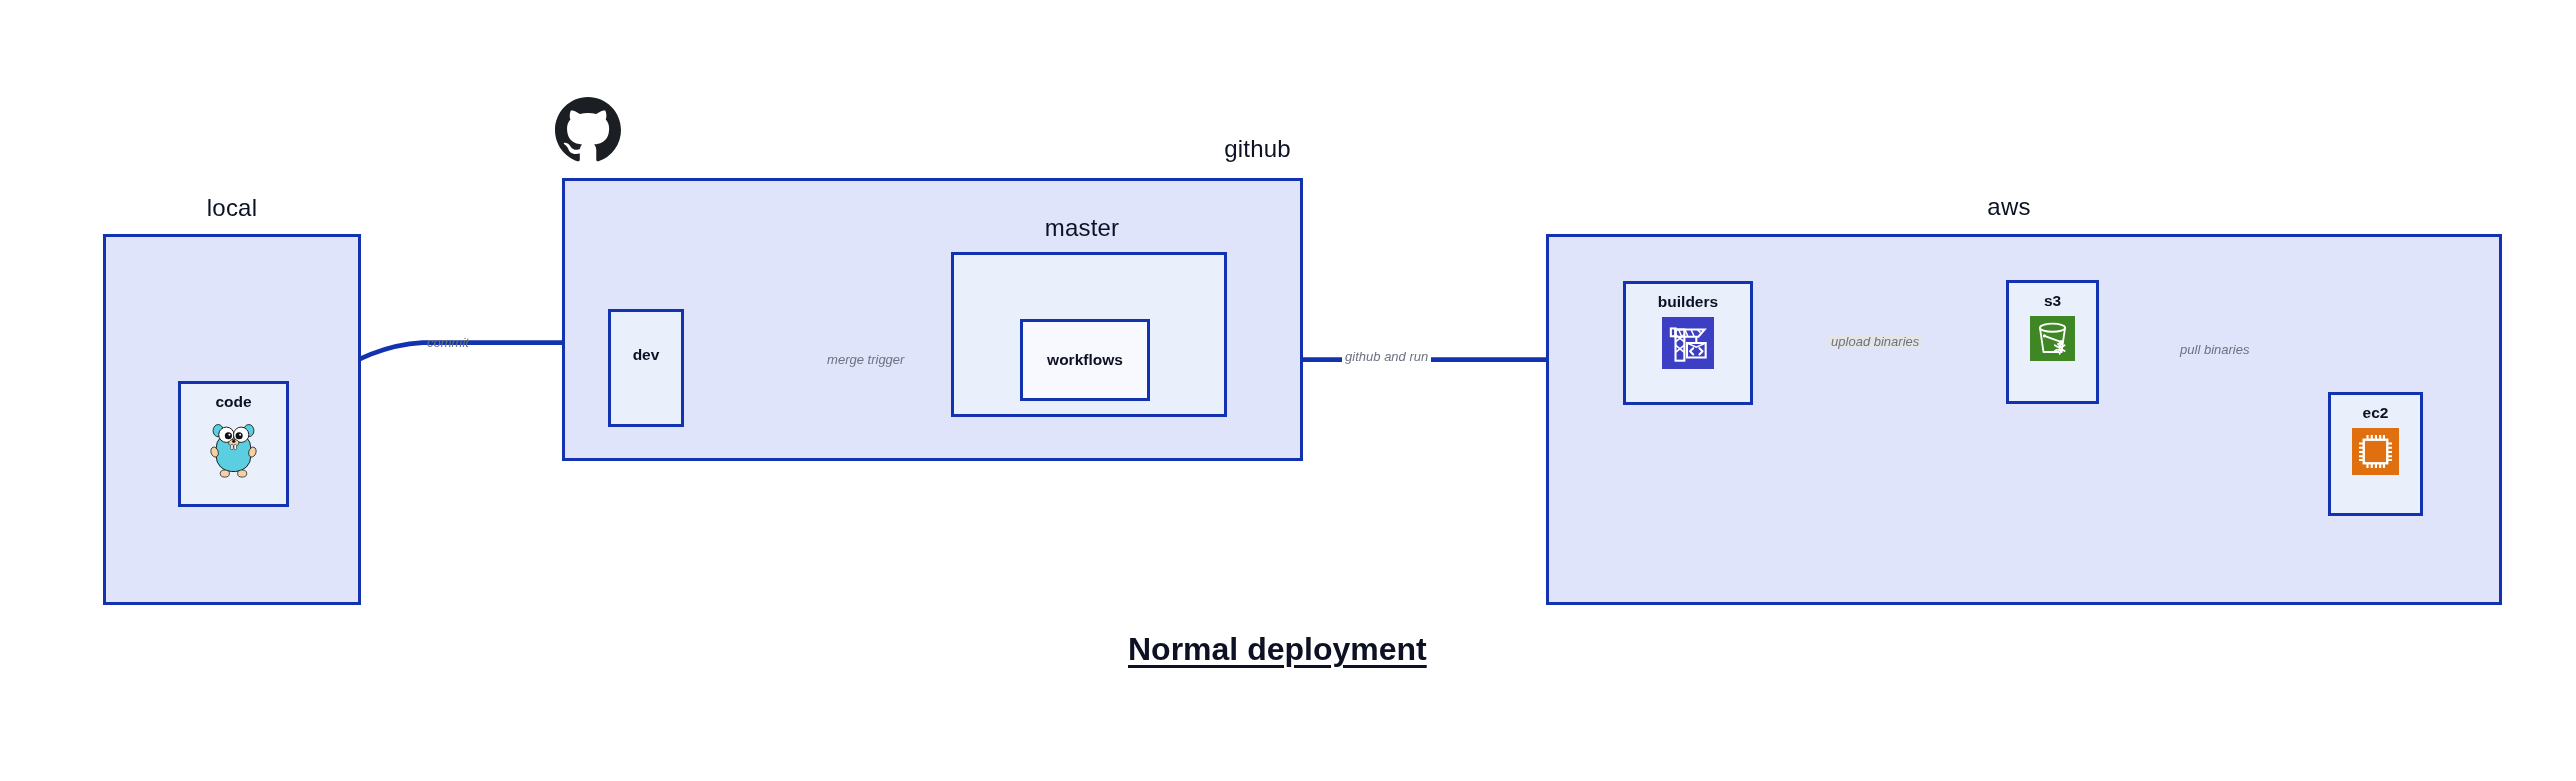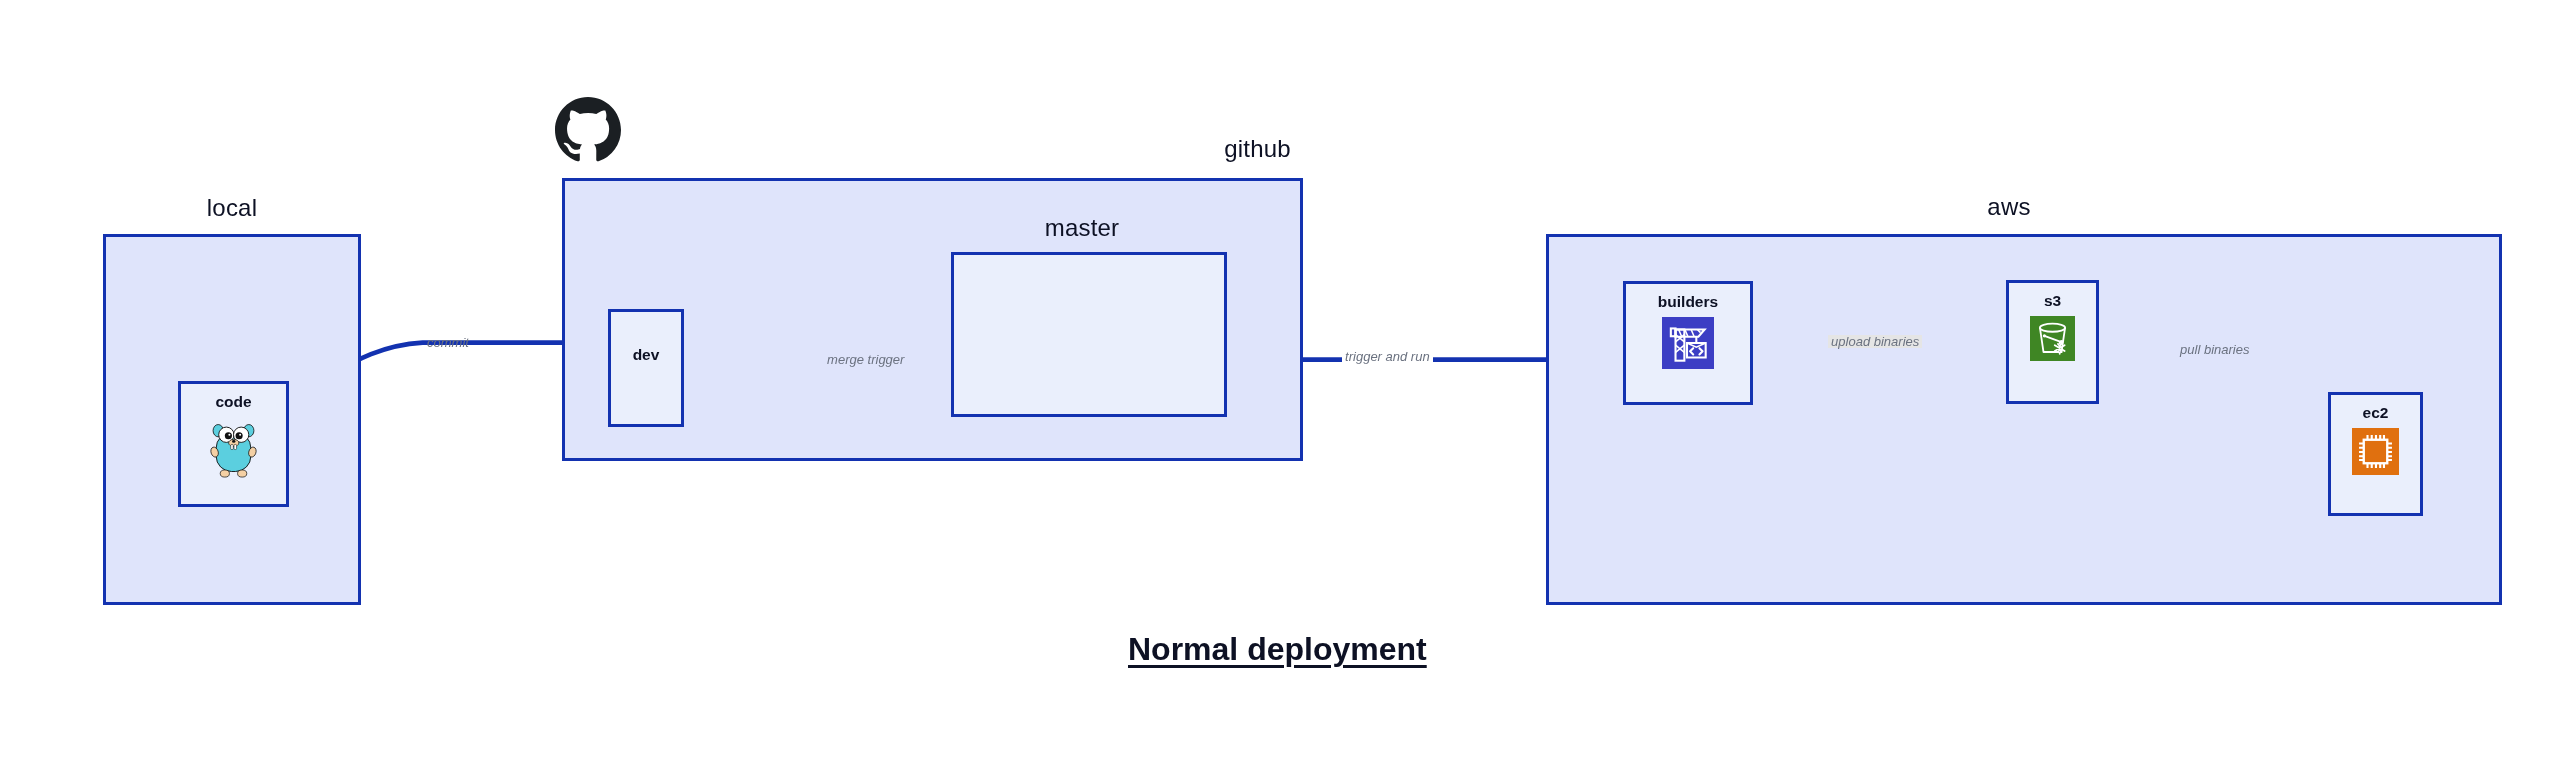--- a/index.html
+++ b/index.html
@@ -174,20 +174,23 @@
   <div class="cluster-label" style="left:1077px; top:137px; width:361px; text-align:center;">github</div>
   <div class="cluster" style="left:562px; top:178px; width:741px; height:283px;"></div>
 
   <div class="cluster-label" style="left:953px; top:216px; width:258px; text-align:center;">master</div>
   <div class="cluster light" style="left:951px; top:252px; width:276px; height:165px;"></div>
 
   <div class="node" style="left:608px; top:309px; width:76px; height:118px;">
     <span class="node-label" style="margin-top:35px;">dev</span>
   </div>
 
+  <div class="node" style="left:1020px; top:319px; width:130px; height:82px; background:#f7f9fe;">
+    <span class="node-label" style="margin-top:30px;">workflows</span>
+  </div>
 
   <div class="cluster-label" style="left:1880px; top:195px; width:258px; text-align:center;">aws</div>
   <div class="cluster" style="left:1546px; top:234px; width:956px; height:371px;"></div>
 
   <div class="node" style="left:1623px; top:281px; width:130px; height:124px;">
     <span class="node-label">builders</span>
     <span class="node-icon">
       <svg width="52" height="52" viewBox="0 0 100 100" xmlns="http://www.w3.org/2000/svg">
         <rect x="0" y="0" width="100" height="100" fill="#3c3ec4"></rect>
 
@@ -244,21 +247,21 @@
           <path d="M75 33 L85 33 M75 42 L85 42 M75 51 L85 51 M75 60 L85 60 M75 68 L85 68"></path>
         </g>
       </svg>
     </span>
   </div>
 
   <div class="edge-label" style="left:427px; top:336px;">commit</div>
 
   <div class="edge-label" style="left:824px; top:353px; background:#dfe4fb; padding:0 3.1px;">merge trigger</div>
 
-  <div class="edge-label" style="left:1342px; top:350px; background:#ffffff; padding:0 3.1px;">trigger and run</div>
+  <div class="edge-label" style="left:1342px; top:350px; background:#ffffff; padding:0 3.1px;">github and run</div>
 
   <div class="edge-label" style="left:1828px; top:335px; background:#e5e5e5; padding:0 3.1px;">upload binaries</div>
 
   <div class="edge-label" style="left:2177px; top:343px; background:#dfe4fb; padding:0 3.1px;">pull binaries</div>
 
   <div id="diagram-title" style="left:1128px; top:633px;">Normal deployment</div>
 
 </div>
 
 

